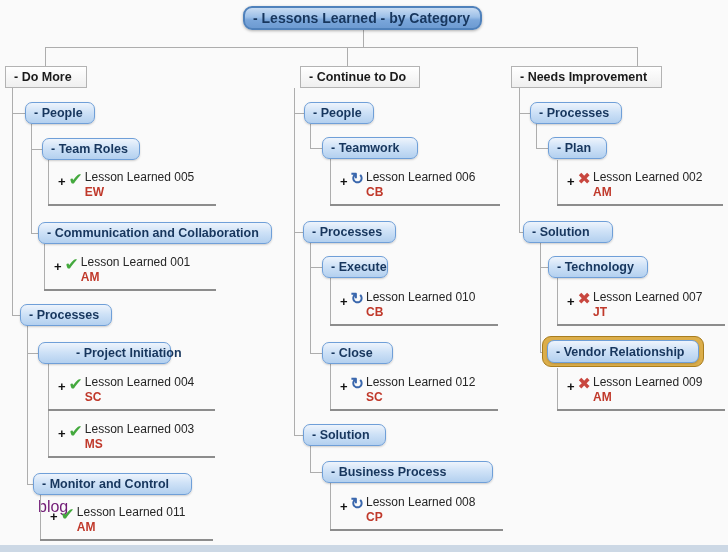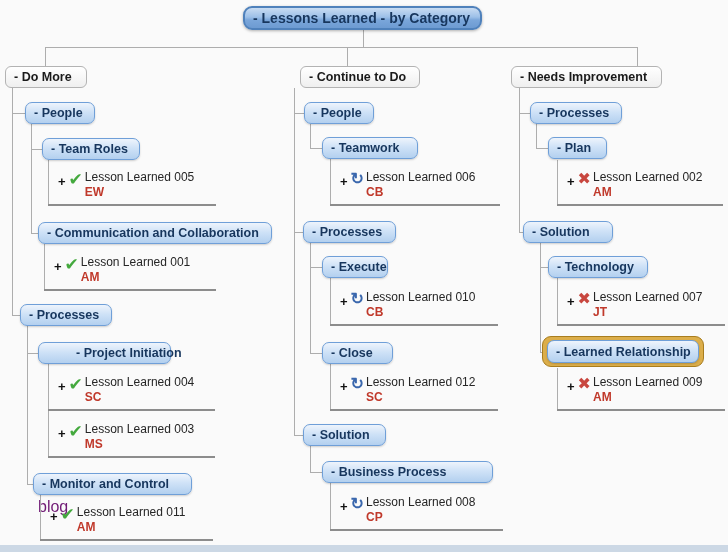--- a/index.html
+++ b/index.html
@@ -8,21 +8,21 @@
   #bottom-band{position:absolute;left:0;top:545px;width:728px;height:7px;background:#ccd8e5;z-index:1;}
   .vline,.hline{position:absolute;background:#adadad;z-index:1;}
   .vline{width:1px;}
   .hline{height:1px;}
   .box{position:absolute;box-sizing:border-box;display:flex;align-items:center;
        padding:0 8px;font-size:12.5px;font-weight:600;border-radius:7px;
        white-space:nowrap;z-index:2;cursor:default;}
   .box.blue{background:linear-gradient(180deg,#eef4fc 0%,#cfe2f7 45%,#b3d0ef 100%);
        border:1.5px solid #6f9fd8;color:#17365d;box-shadow:0 1px 2px rgba(0,0,0,.18);}
   .box.white{background:linear-gradient(180deg,#ffffff 0%,#efefef 100%);
-       border:1px solid #b3b3b3;border-radius:6px;color:#1a1a1a;align-items:center;}
+       border:1px solid #b3b3b3;border-radius:0;color:#1a1a1a;align-items:center;}
   .box.main-title{font-size:14px;border:2px solid #4f81bb;border-radius:9px;
        color:#17365d;background:linear-gradient(180deg,#c9dcf2 0%,#9dc0e8 45%,#7aa6da 60%,#6d9bd2 100%);
        box-shadow:0 1px 3px rgba(0,0,0,.3);}
   .vendor-outer{position:absolute;box-sizing:border-box;background:#dcae4a;
        border:1px solid #a87d1e;border-radius:9px;z-index:2;}
   .vendor-outer .box{position:absolute;left:4px;top:3px;}
   .lesson{position:absolute;box-sizing:border-box;border-bottom:2px solid #8c8c8c;
        display:flex;align-items:flex-start;padding-left:10px;z-index:2;}
   .lesson .plus{font-size:13px;font-weight:700;color:#111;margin-top:4px;margin-right:3px;}
   .lesson .licon{line-height:1;margin-right:2px;}
@@ -92,32 +92,32 @@
   <div class="box blue" style="left:303px;top:424px;width:83px;height:22px;">
     <span>- Solution</span>
   </div>
   <div class="box blue" style="left:322px;top:461px;width:171px;height:22px;">
     <span>- Business Process</span>
   </div>
 
   <div class="box blue" style="left:530px;top:102px;width:92px;height:22px;">
     <span>- Processes</span>
   </div>
-  <div class="box blue" style="left:548px;top:137px;width:59px;height:22px;border-radius:6px;">
+  <div class="box blue" style="left:548px;top:137px;width:59px;height:22px;">
     <span>- Plan</span>
   </div>
   <div class="box blue" style="left:523px;top:221px;width:90px;height:22px;">
     <span>- Solution</span>
   </div>
   <div class="box blue" style="left:548px;top:256px;width:100px;height:22px;">
     <span>- Technology</span>
   </div>
   <div class="vendor-outer" style="left:542px;top:336px;width:162px;height:31px;">
     <div class="box blue" style="width:152px;height:23px;">
-      <span>- Learned Relationship</span>
+      <span>- Vendor Relationship</span>
     </div>
   </div>
 
   <div class="lesson" style="left:48px;top:170px;width:168px;height:36px;">
     <span class="plus">+</span>
     <span class="licon check">✔</span>
     <span class="ltext">
         <span class="ltitle">Lesson Learned 005</span>
     <span class="lowner">EW</span>
       </span>

